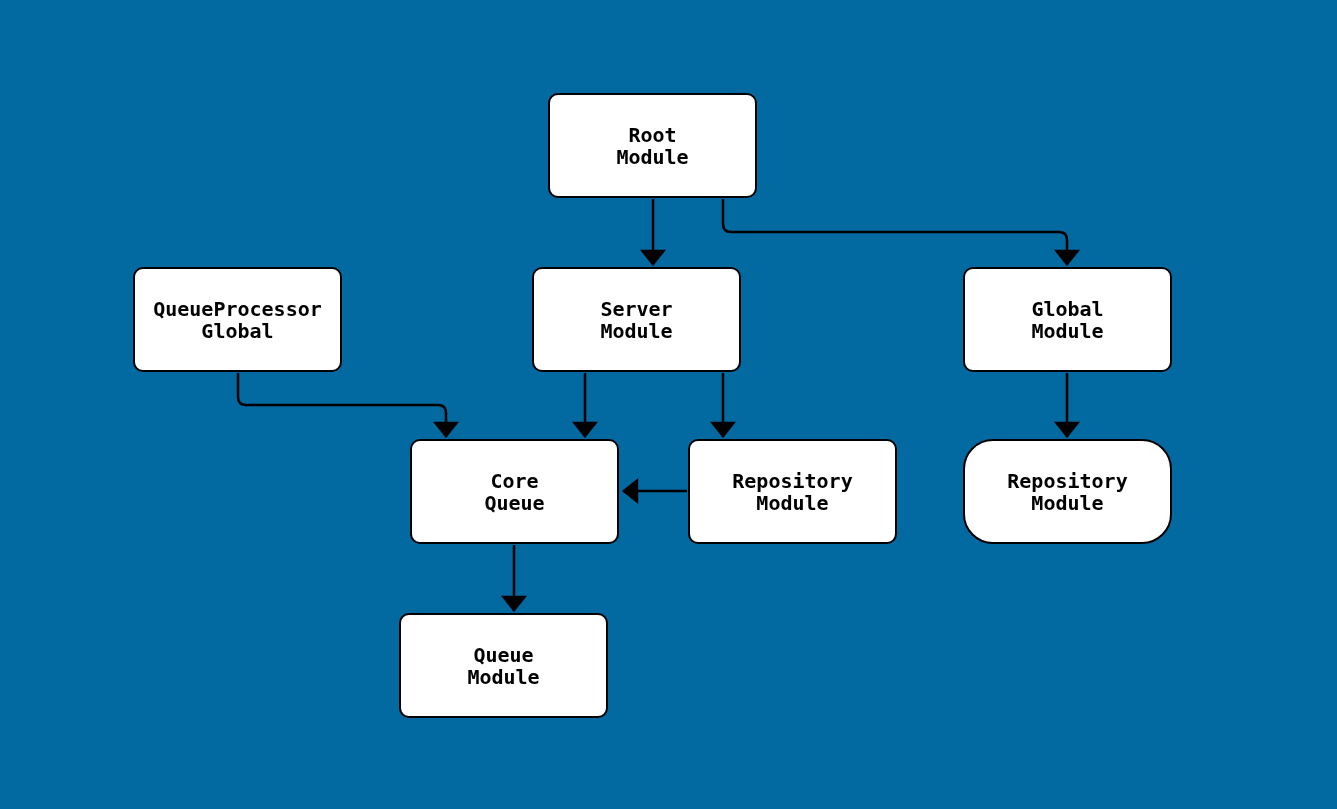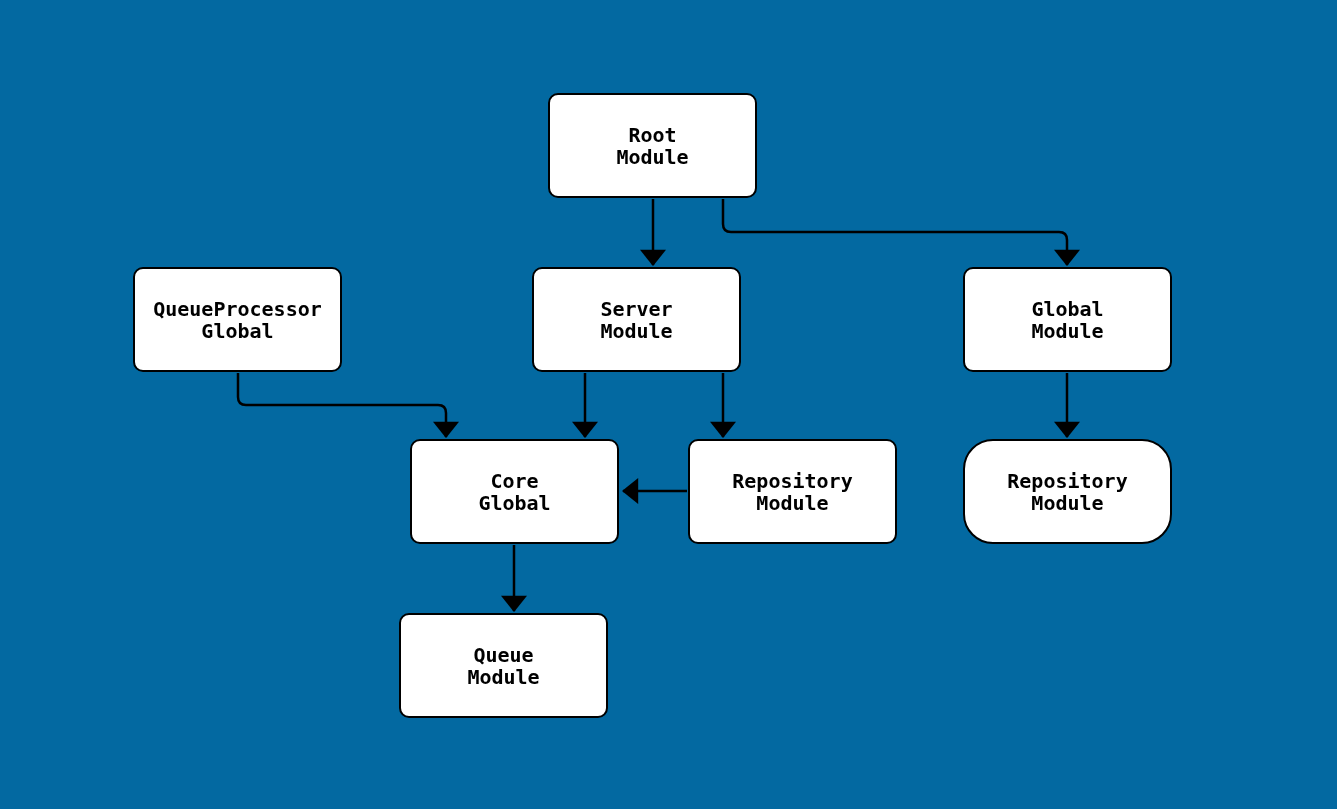--- a/index.html
+++ b/index.html
@@ -81,21 +81,21 @@
   <div class="node node-queueprocessor">QueueProcessor
 Global</div>
 
   <div class="node node-server">Server
 Module</div>
 
   <div class="node node-global">Global
 Module</div>
 
   <div class="node node-core">Core
-Global</div>
+Queue</div>
 
   <div class="node node-endpoints">Repository
 Module</div>
 
   <div class="node node-repository">Repository
 Module</div>
 
   <div class="node node-queue">Queue
 Module</div>
 

